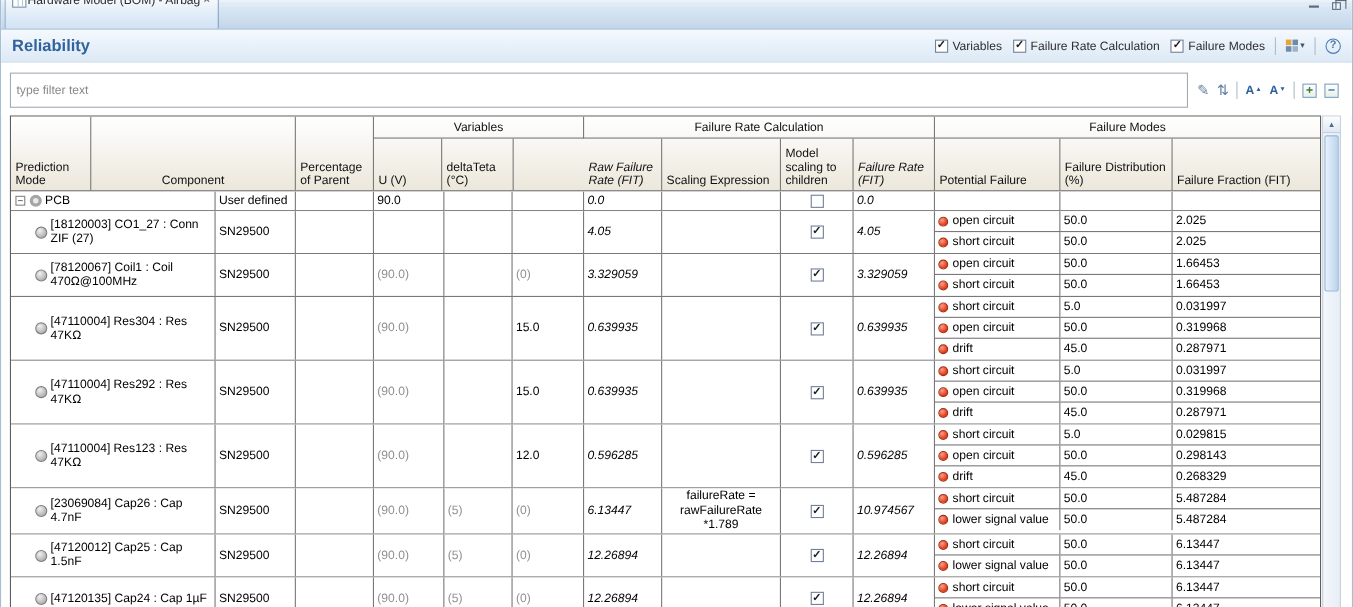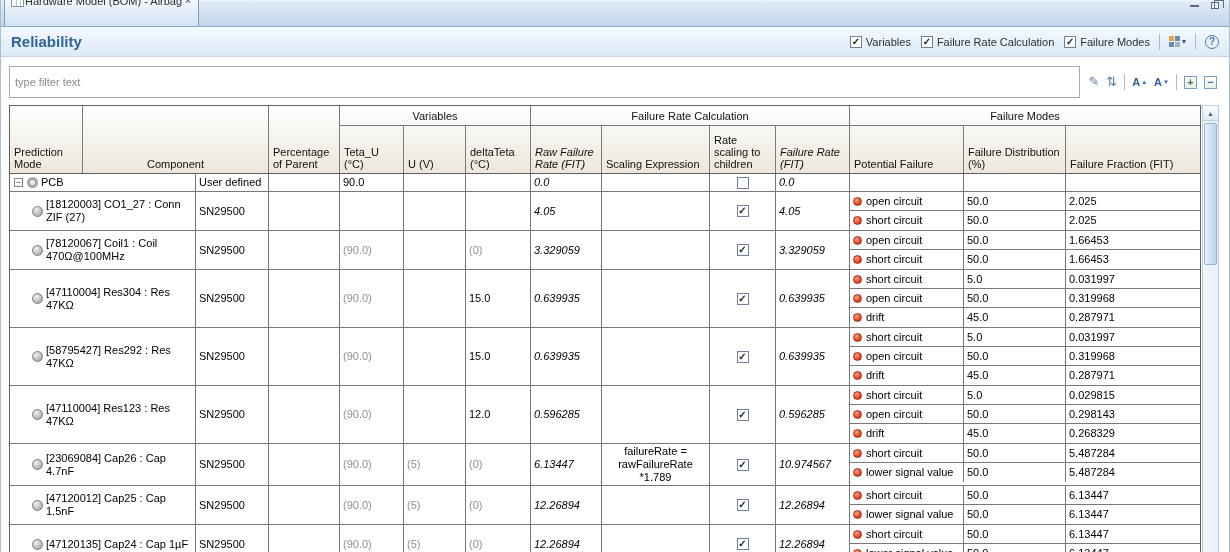--- a/index.html
+++ b/index.html
@@ -184,43 +184,40 @@
         <div class="hcell span2 c-comp comp-h">
             <span>Component</span>
           </div>
         <div class="hcell span2 c-pct">
             <span>Percentage of Parent</span>
           </div>
 
         <div class="hgroup g-var">
           <div class="gtitle">Variables</div>
           <div class="grow">
-            <div class="hcell c-teta">
-                <span>Teta_U (°C)</span>
-              </div>
             <div class="hcell c-u">
                 <span>U (V)</span>
               </div>
             <div class="hcell c-delta">
                 <span>deltaTeta (°C)</span>
               </div>
           </div>
         </div>
 
         <div class="hgroup g-frc">
           <div class="gtitle">Failure Rate Calculation</div>
           <div class="grow">
             <div class="hcell c-raw">
                 <span>Raw Failure Rate (FIT)</span>
               </div>
             <div class="hcell c-scal">
                 <span>Scaling Expression</span>
               </div>
             <div class="hcell c-apply">
-                <span>Rate scaling to children</span>
+                <span>Model scaling to children</span>
               </div>
             <div class="hcell c-fr">
                 <span>Failure Rate (FIT)</span>
               </div>
           </div>
         </div>
 
         <div class="hgroup g-fm">
           <div class="gtitle">Failure Modes</div>
           <div class="grow">
@@ -410,21 +407,21 @@
                 </div>
                 <div class="cell c-dist">45.0</div>
                 <div class="cell c-frac">0.287971</div>
               </div>
             </div>
           </div>
           <div class="trow">
             <div class="cell c-comp comp">
               <div class="indent"></div>
               <div class="node-dot"></div>
-              <div class="comp-label">[58795427] Res292 : Res 47KΩ</div>
+              <div class="comp-label">[47110004] Res292 : Res 47KΩ</div>
             </div>
             <div class="cell c-pred">
               <span>SN29500</span>
             </div>
             <div class="cell c-pct"></div>
             <div class="cell c-teta">
               <span class="gray">(90.0)</span>
             </div>
             <div class="cell c-u"></div>
             <div class="cell c-delta">

